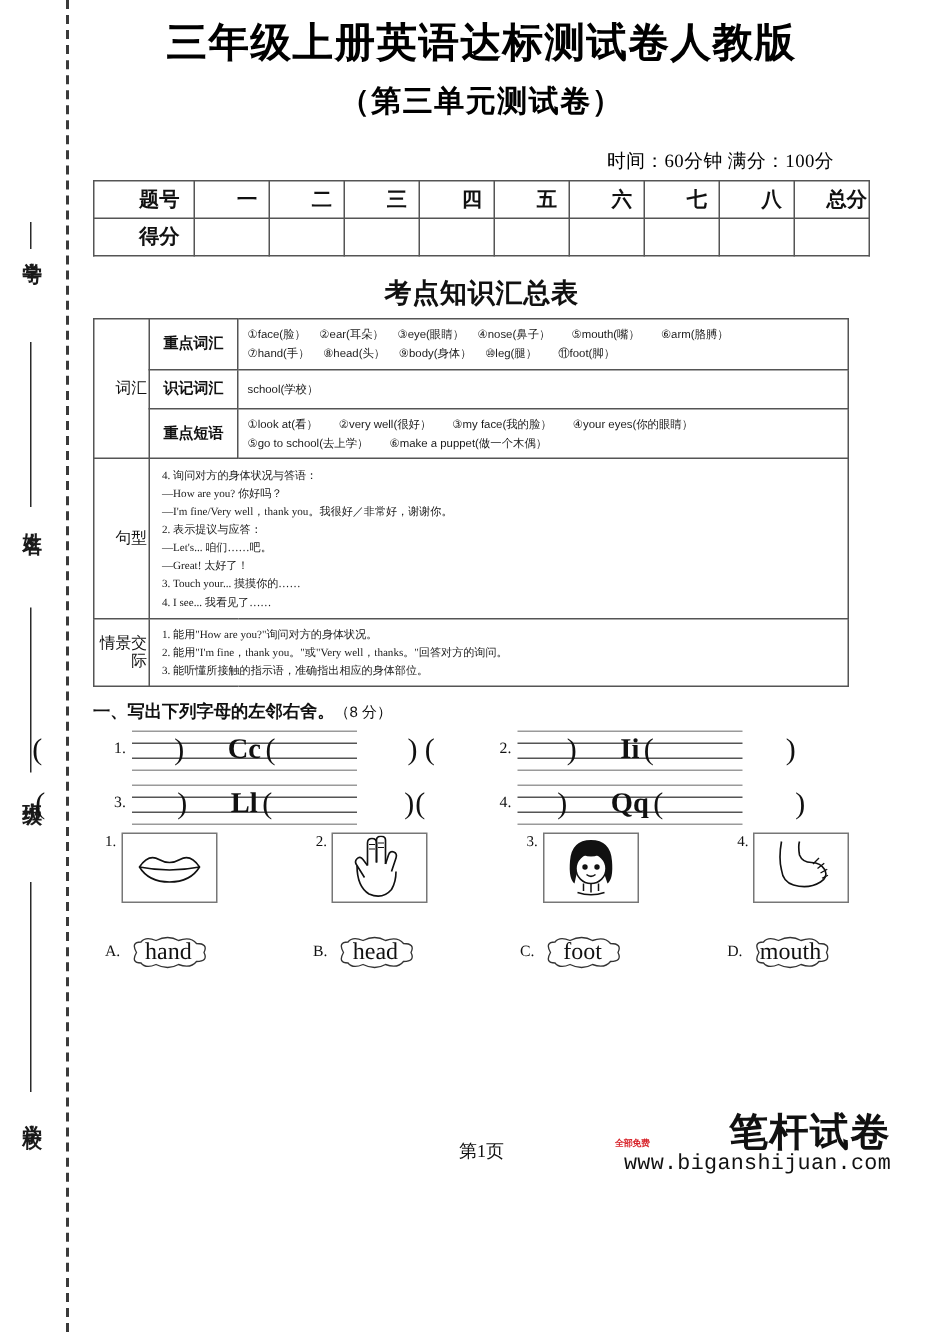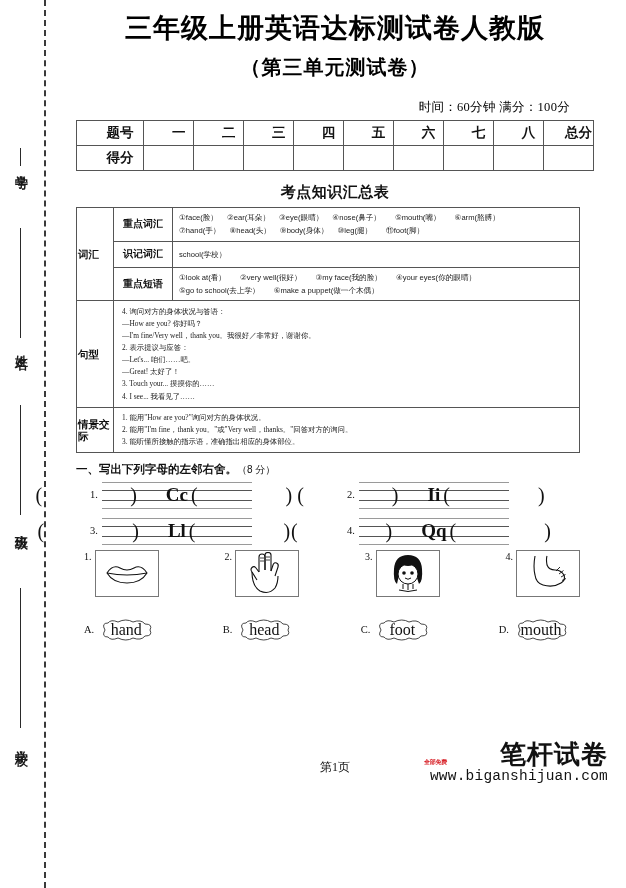--- a/index.html
+++ b/index.html
@@ -31,21 +31,21 @@
     font-family:"Liberation Sans","DejaVu Sans",sans-serif;
     font-size:13px;font-weight:bold;letter-spacing:2px;
     color:#1a1a1a;
   }
   .seal-rule{
     position:absolute;left:20px;width:0;
     border-left:1px solid #2a2a2a;
   }
 
   
-  .main{position:absolute;left:48px;top:0;width:574px;height:798px;}
+  .main{position:absolute;left:34px;top:0;width:574px;height:798px;}
 
   h1.title{
     margin:10px 0 0 0;text-align:center;
     font-family:"Liberation Serif","DejaVu Serif",serif;
     font-size:27px;font-weight:bold;letter-spacing:1px;
     color:#000;
   }
   h2.subtitle{
     margin:8px 0 0 0;text-align:center;
     font-size:20px;font-weight:bold;letter-spacing:1px;color:#000;
@@ -70,32 +70,32 @@
     font-family:"Liberation Sans","DejaVu Sans",sans-serif;
     padding-left:21px;
   }
   table.score td.blank{font-weight:normal;}
   table.score col.first{width:13%;}
 
   
   .kn-title{
     text-align:center;margin:12px 0 5px 0;
     font-family:"Liberation Sans","DejaVu Sans",sans-serif;
-    font-size:15px;font-weight:bold;letter-spacing:.5px;
+    font-size:18px;font-weight:bold;letter-spacing:.5px;
   }
   .kn-wrap{padding:0 42px 0 28px;}
   table.kn{
     border-collapse:collapse;width:100%;table-layout:fixed;
     border:1px solid #555;
   }
   table.kn td{border:1px solid #555;vertical-align:middle;}
   td.kn-cat{
-    width:34px;text-align:left;
-    font-family:"Liberation Sans","DejaVu Sans",sans-serif;
-    font-size:10.5px;font-weight:bold;line-height:1.15;
+    width:34px;text-align:right;
+    font-family:"Liberation Sans","DejaVu Sans",sans-serif;
+    font-size:10.5px;font-weight:normal;line-height:1.15;
   }
   td.kn-sub{
     width:56px;text-align:center;
     font-family:"Liberation Sans","DejaVu Sans",sans-serif;
     font-size:10px;font-weight:bold;
   }
   td.kn-body{padding:3px 4px 3px 6px;}
   .kn-row{
     font-size:7.6px;line-height:1.75;
     font-family:Liberation Sans, sans-serif;

